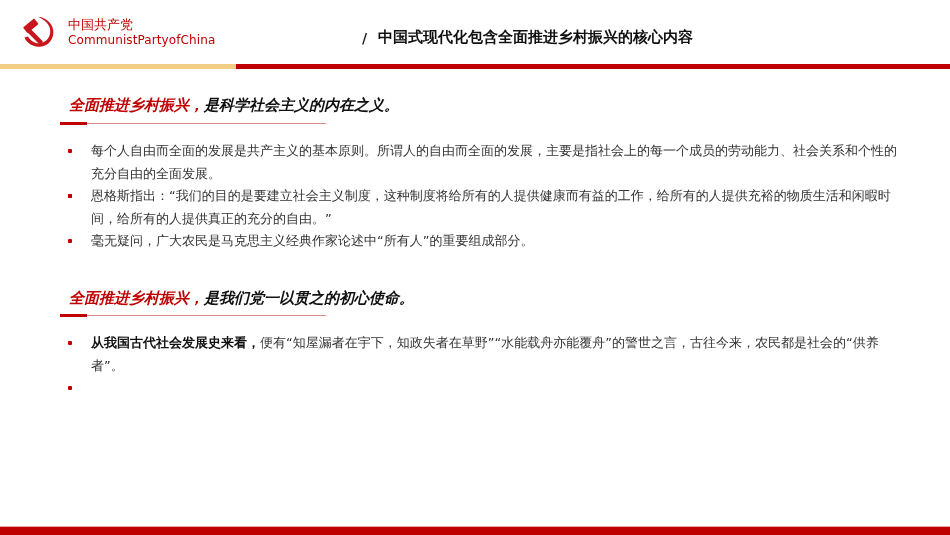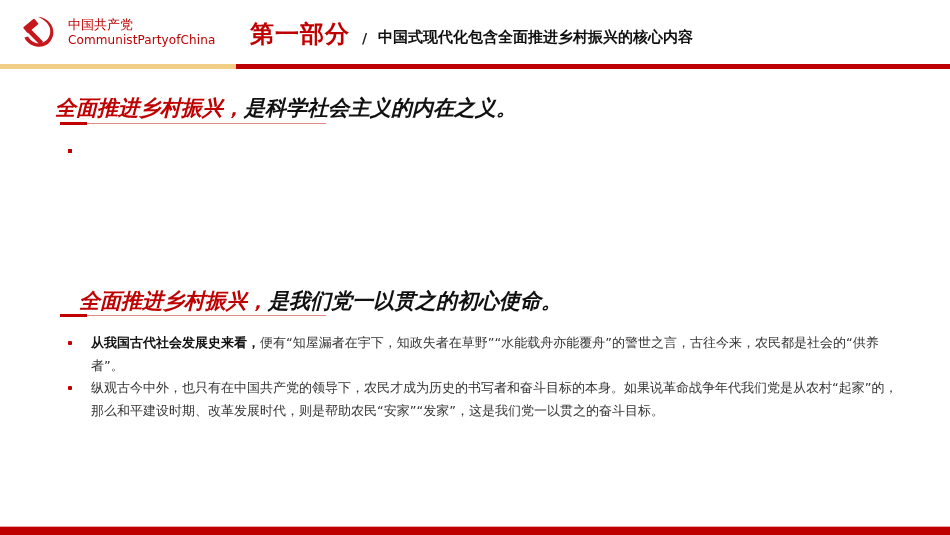--- a/index.html
+++ b/index.html
@@ -86,22 +86,22 @@
     .bar-red {
       position: absolute;
       left: 236px;
       top: 64px;
       width: 714px;
       height: 5px;
       background: #be0000;
     }
     .section-heading {
       position: absolute;
-      left: 55px;
-      font-size: 21px;
+      left: 69px;
+      font-size: 15px;
       font-weight: bold;
       font-style: italic;
       line-height: 1;
       white-space: nowrap;
     }
     .section-heading .hl-red { color: #c00000; }
     .section-heading .hl-black { color: #111111; }
     .heading-underline {
       position: absolute;
       left: 60px;
@@ -159,53 +159,57 @@
 <div class="header">
   <svg class="logo-icon" viewBox="0 0 40 40">
     <path d="M20 3 C30 4 38 12 37 22 C36 32 27 38 18 36 C12 35 7 31 5 26 L9 25 C12 31 19 34 25 32 C32 29 35 22 33 15 C31 9 26 6 20 3 Z" fill="#c8161d"></path>
     <rect x="4" y="9" width="16" height="8" rx="1" transform="rotate(-40 12 13)" fill="#c8161d"></rect>
     <rect x="14" y="14" width="5" height="22" rx="1.5" transform="rotate(-45 16.5 25)" fill="#c8161d"></rect>
   </svg>
   <div class="logo-text">
     <span class="logo-cn">中国共产党</span>
     <span class="logo-en">CommunistPartyofChina</span>
   </div>
-  <div class="part-title">第一部分</div>
   <div class="sep">/</div>
   <div class="subtitle">中国式现代化包含全面推进乡村振兴的核心内容</div>
   <div class="bar-gold"></div>
   <div class="bar-red"></div>
 </div>
 
 <div class="section-heading" style="top:98px;">
   <span class="hl-red">全面推进乡村振兴，</span><span class="hl-black">是科学社会主义的内在之义。</span>
 </div>
 <div class="heading-underline" style="top:123px;"></div>
 
 <ul class="bullets" style="top:140px;">
   <li>
     <span class="dot"></span>
-  </li>
-  <li>
-    <span class="dot"></span>
-  </li>
-  <li>
-    <span class="dot"></span>
+    <span>每个人自由而全面的发展是共产主义的基本原则。所谓人的自由而全面的发展，主要是指社会上的每一个成员的劳动能力、社会关系和个性的充分自由的全面发展。</span>
+  </li>
+  <li>
+    <span class="dot"></span>
+  </li>
+  <li>
+    <span class="dot"></span>
+    <span>恩格斯指出：“我们的目的是要建立社会主义制度，这种制度将给所有的人提供健康而有益的工作，给所有的人提供充裕的物质生活和闲暇时间，给所有的人提供真正的充分的自由。”</span>
+  </li>
+  <li>
+    <span class="dot"></span>
+    <span>毫无疑问，广大农民是马克思主义经典作家论述中“所有人”的重要组成部分。</span>
   </li>
 </ul>
 
-<div class="section-heading" style="top:291px;margin-left:24px;">
+<div class="section-heading" style="top:291px;">
   <span class="hl-red">全面推进乡村振兴，</span><span class="hl-black">是我们党一以贯之的初心使命。</span>
 </div>
 <div class="heading-underline" style="top:315px;"></div>
 
 <ul class="bullets" style="top:332px;">
   <li>
     <span class="dot"></span>
     <b>从我国古代社会发展史来看，</b><span>便有“知屋漏者在宇下，知政失者在草野”“水能载舟亦能覆舟”的警世之言，古往今来，农民都是社会的“供养者”。</span>
   </li>
   <li>
     <span class="dot"></span>
-    <span>纵观古今中外，也只有在中国共产党的领导下，农民才成为历史的书写者和奋斗目标的本身。如果说革命战争年代我们党是从农村“起家”的，那么和平建设时期、改革发展时代，则是帮助农民“安家”“发家”，这是我们党一以贯之的奋斗目标。</span>
   </li>
 </ul>
 
 <div class="footer-bar"></div>
 
 </body></html>

